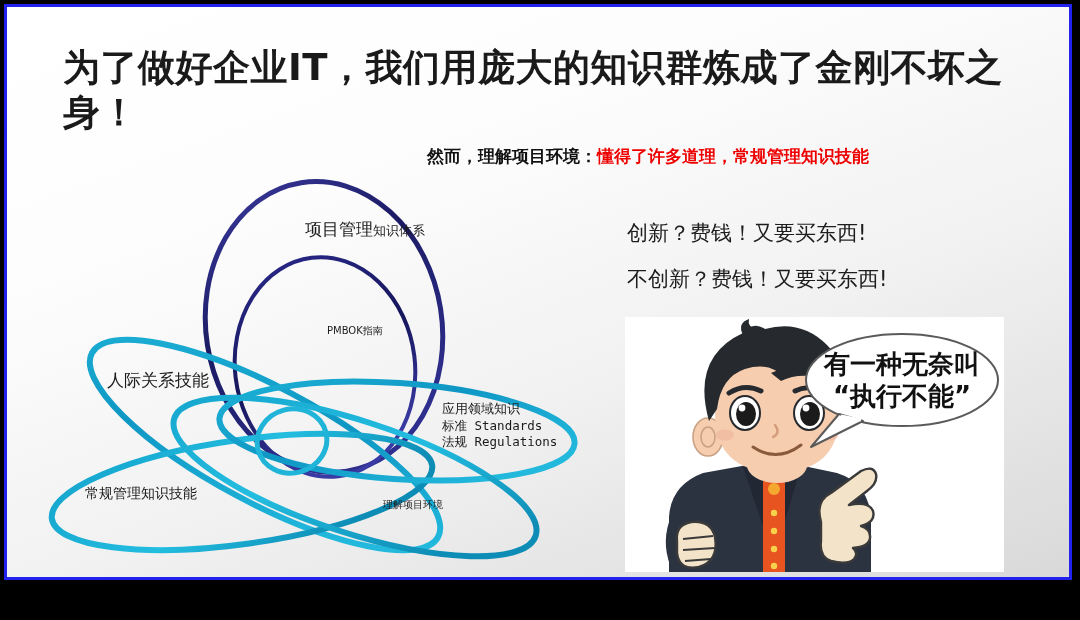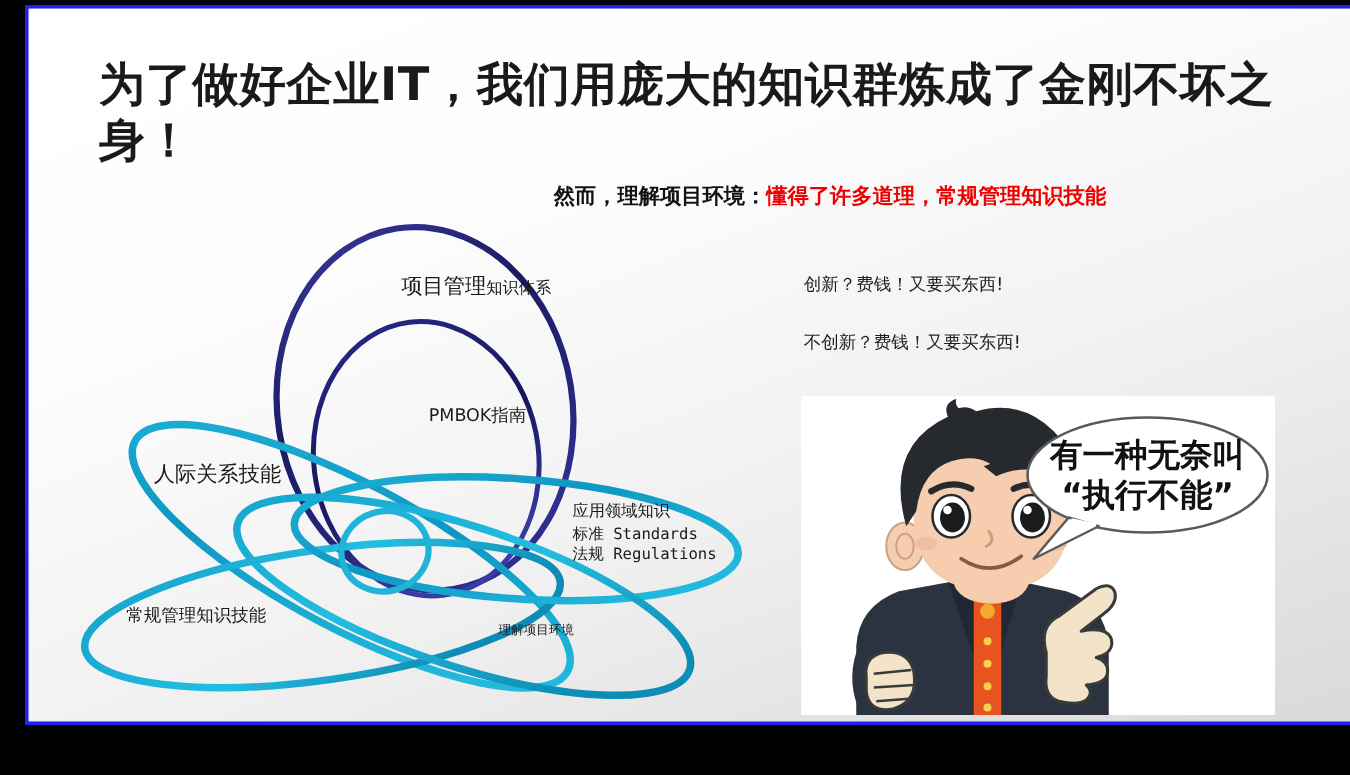--- a/index.html
+++ b/index.html
@@ -1,45 +1,45 @@
 <!DOCTYPE html>
 <html><head>
 <meta charset="utf-8">
 <style>
   html,body{margin:0;padding:0;background:#000;}
   body{width:1080px;height:620px;overflow:hidden;font-family:"DejaVu Sans","Liberation Sans",sans-serif;}
-  #stage{position:relative;width:956px;height:620px;background:#000;margin-left:16px;}
+  #stage{position:relative;width:956px;height:620px;background:#000;}
 
   
   #frame{position:absolute;left:4px;top:4px;width:1068px;height:576px;
          border:3px solid #2222ee;box-sizing:border-box;background:#fff;}
   #slide{position:absolute;left:0;top:0;right:0;bottom:0;
          background:linear-gradient(160deg,#ffffff 0%,#fdfdfd 30%,#f1f1f1 62%,#d9d9d9 100%);
          overflow:hidden;}
 
   
   #title{position:absolute;left:56px;top:38px;width:950px;
          font-size:37px;font-weight:bold;color:#1a1a1a;line-height:1.22;
          letter-spacing:.5px;}
   #subtitle{position:absolute;left:420px;top:138px;width:600px;
             font-size:17px;font-weight:bold;color:#111;white-space:nowrap;}
   #subtitle .red{color:#ee0000;}
 
   
-  .rline{position:absolute;left:620px;font-size:14px;color:#1d1d1d;white-space:nowrap;}
+  .rline{position:absolute;left:620px;font-size:21px;color:#1d1d1d;white-space:nowrap;}
   #rline1{top:212px;}
   #rline2{top:258px;}
 
   
   #diagram{position:absolute;left:30px;top:170px;width:570px;height:400px;}
   #diagram svg{display:block;width:570px;height:400px;}
   .dlabel{position:absolute;color:#1b1b1b;white-space:nowrap;line-height:1.28;}
   #lbl-pmbok-sys{left:268px;top:42px;font-size:17px;}
   #lbl-pmbok-sys .sm{font-size:13px;}
-  #lbl-pmbok{left:290px;top:148px;font-size:14px;}
+  #lbl-pmbok{left:290px;top:148px;font-size:10px;}
   #lbl-inter{left:70px;top:193px;font-size:17px;}
   #lbl-general{left:48px;top:308px;font-size:14px;}
   #lbl-env{left:346px;top:322px;font-size:10px;}
   #lbl-app{left:405px;top:224px;font-size:12.5px;font-family:"DejaVu Sans Mono","Liberation Mono",monospace;}
   #lbl-app .cn{font-family:"DejaVu Sans","Liberation Sans",sans-serif;font-size:13px;}
 
   
   #photo{position:absolute;left:618px;top:310px;width:379px;height:255px;
          background:#fff;overflow:hidden;}
   #photo svg{display:block;width:379px;height:255px;}

